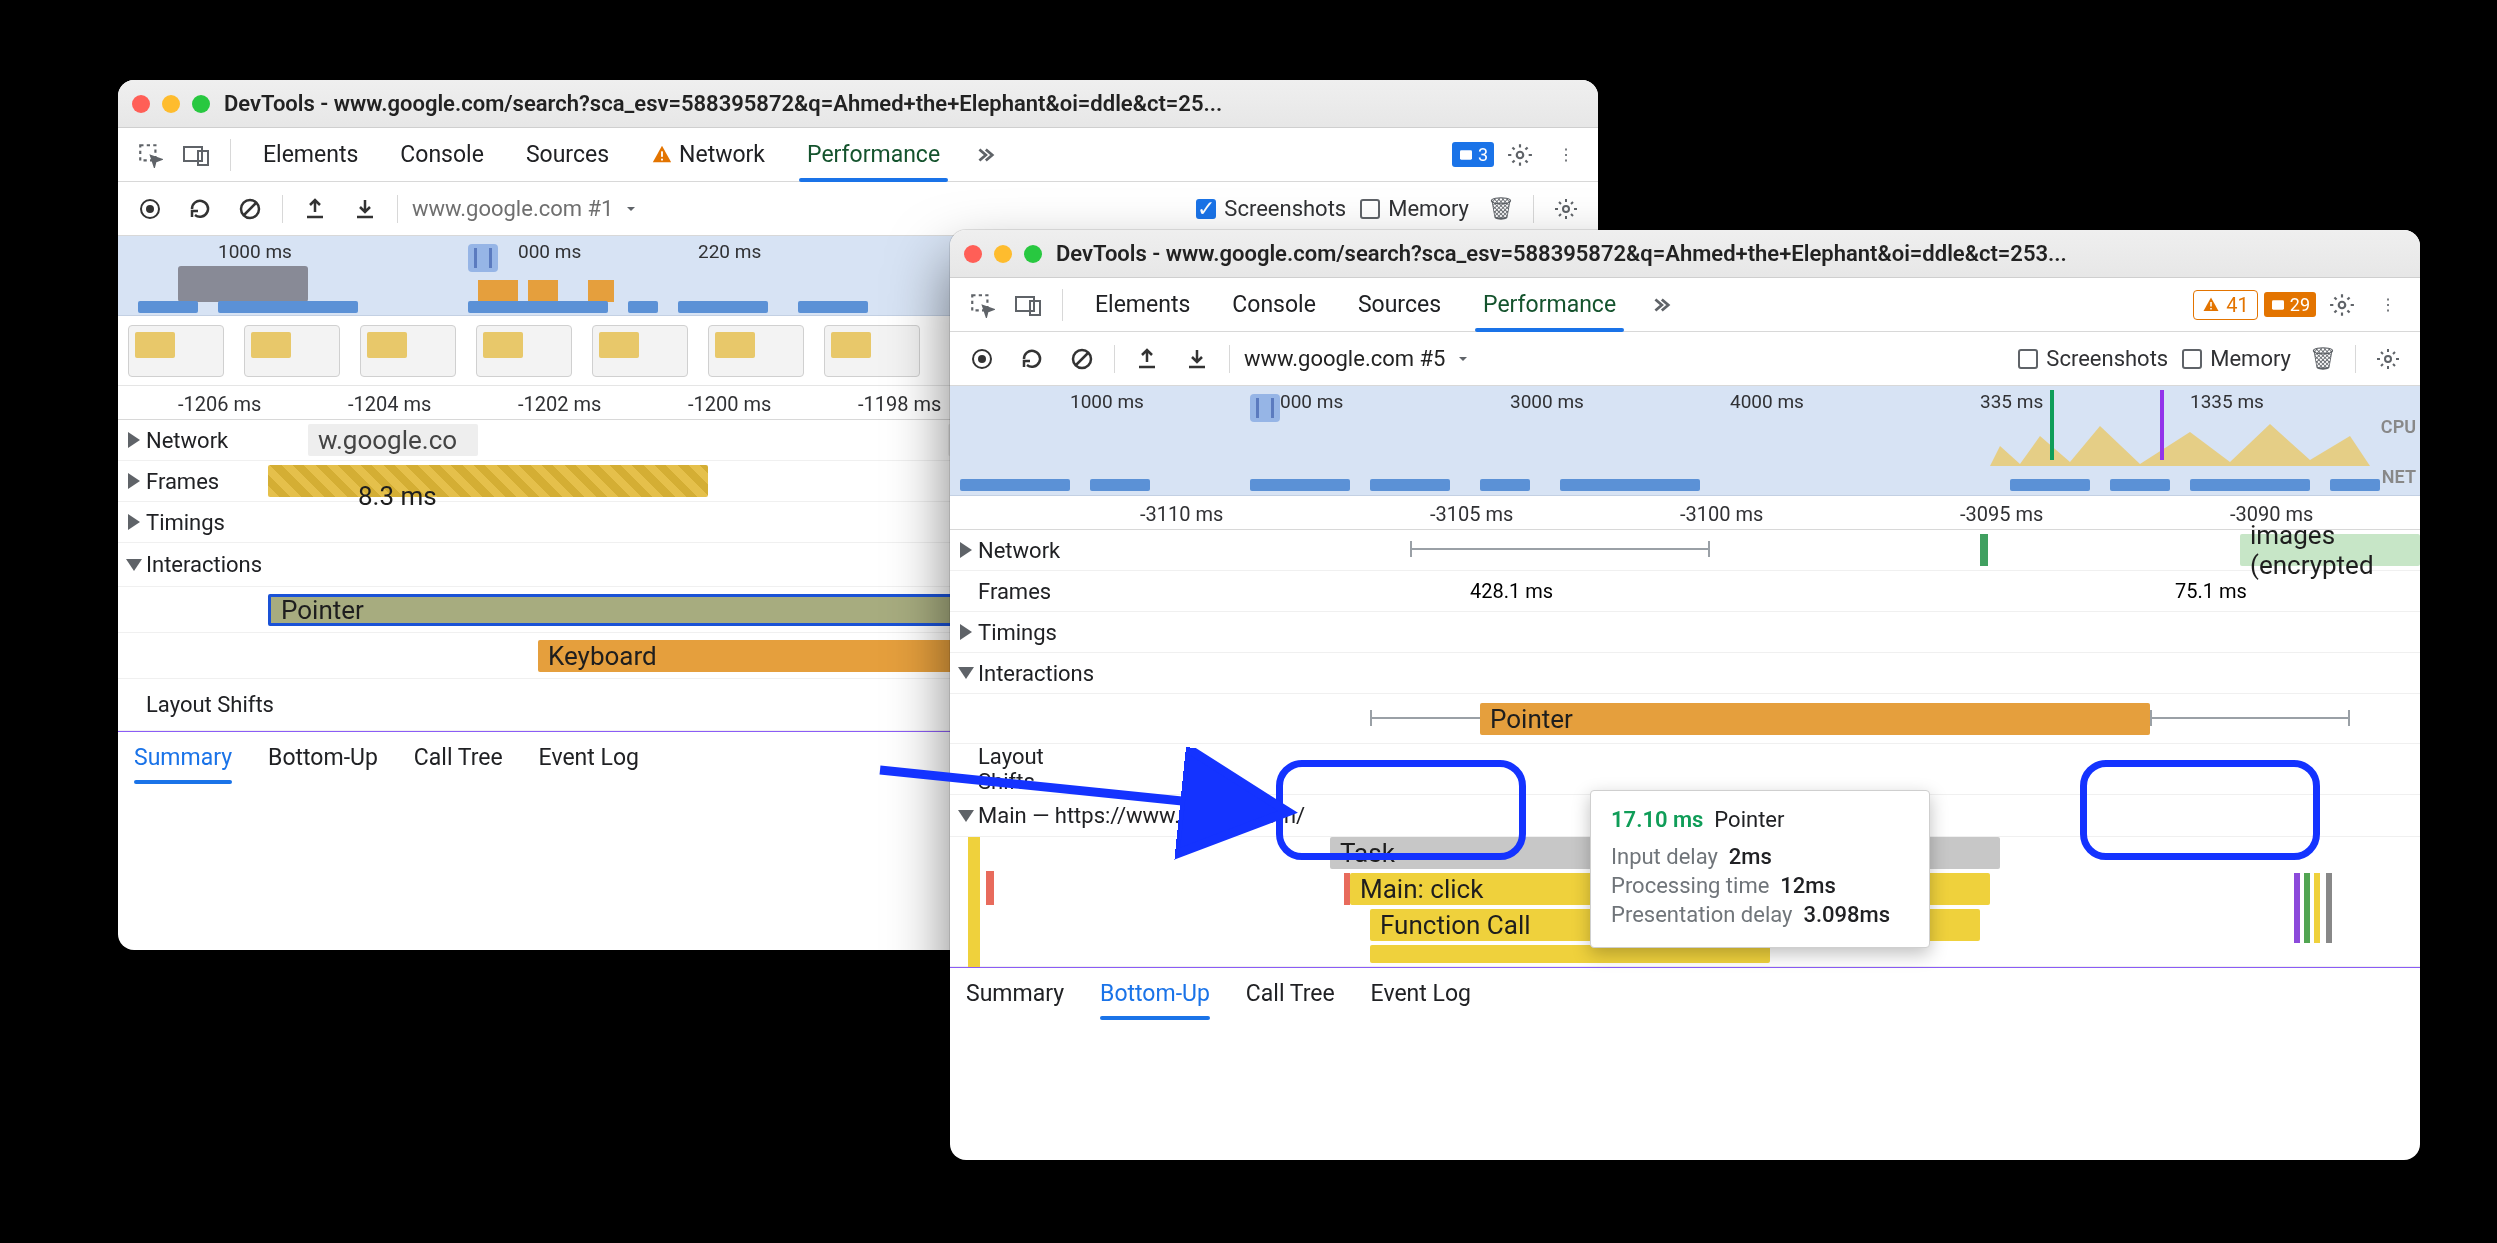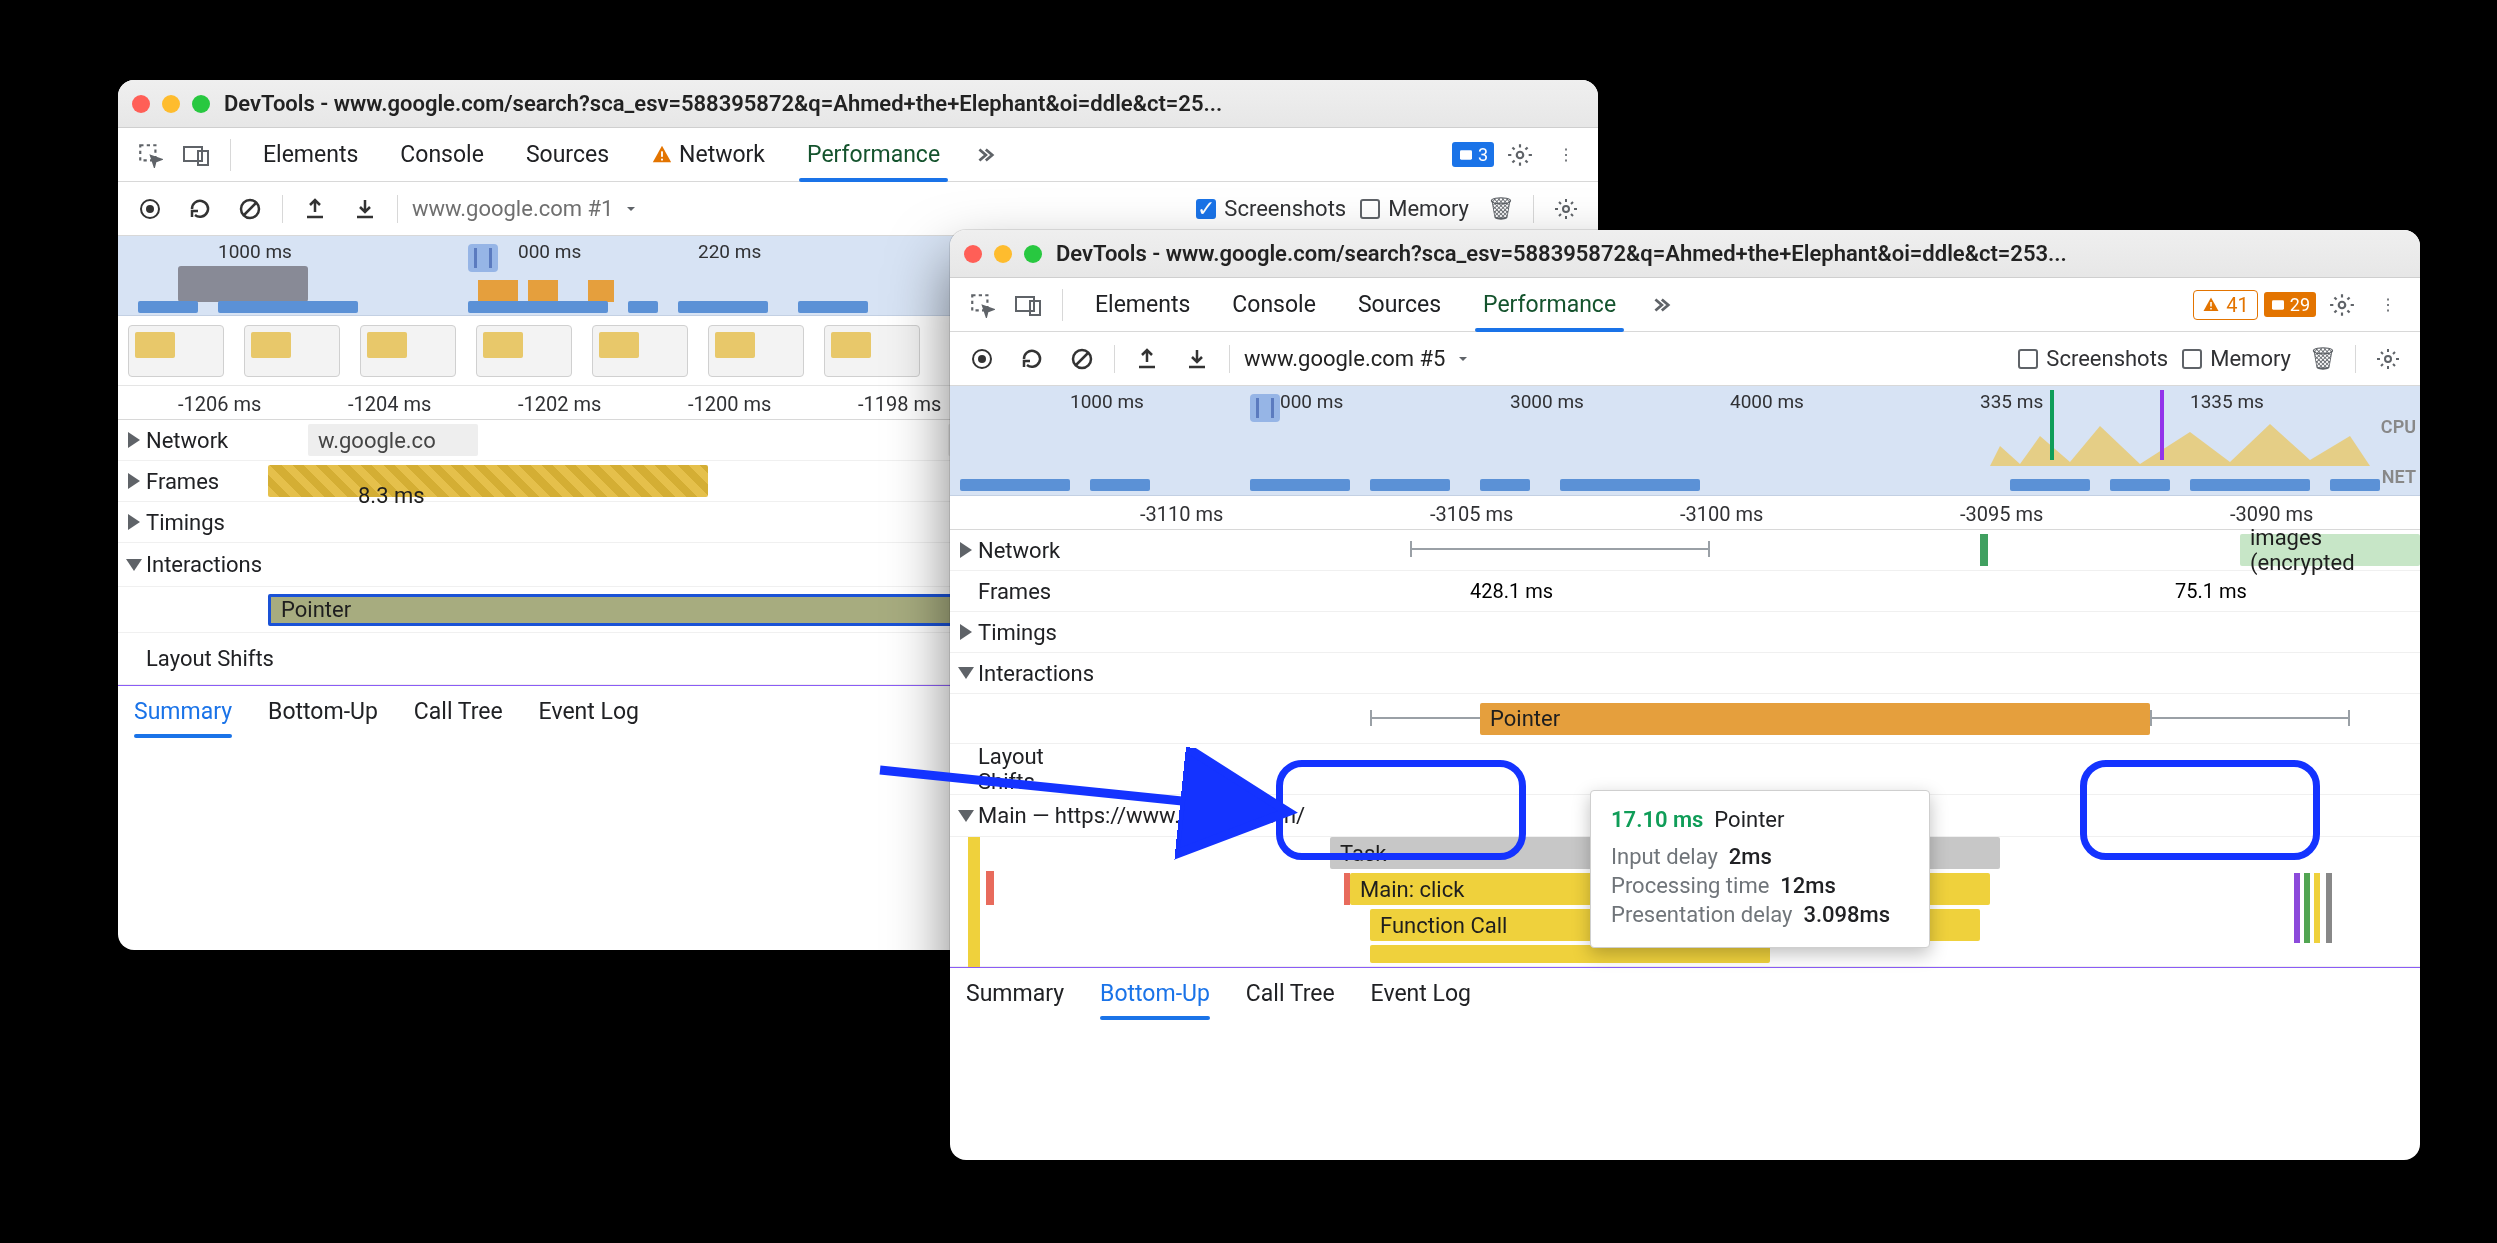--- a/index.html
+++ b/index.html
@@ -49,21 +49,21 @@
   .ruler { height:34px; position:relative; border-bottom:1px solid #d8d8d8; font-size:20px; color:#303134; background:#fff;}
   .ruler span{position:absolute;top:6px;}
 
   .tracks { background:#fff; }
   .trk-row { display:flex; align-items:center; min-height:40px; border-bottom:1px solid #f0f0f0; }
   .trk-head { width:190px; flex:none; display:flex; align-items:center; gap:6px; padding:0 6px 0 10px; font-size:22px; color:#202124; }
   .trk-head .tri{width:0;height:0;border-style:solid;border-width:8px 0 8px 12px;border-color:transparent transparent transparent #5f6368;}
   .trk-head .tri.exp{transform:rotate(90deg);}
   .trk-area { flex:1; position:relative; height:100%; min-height:40px; }
 
-  .bar { position:absolute; height:32px; top:4px; border-radius:2px; display:flex; align-items:center; padding:0 10px; font-size:22px; color:#1e1e1e; }
+  .bar { position:absolute; height:32px; top:4px; border-radius:2px; display:flex; align-items:center; padding:0 10px; font-size:26px; color:#1e1e1e; }
   .bar.yellow{background:#e5c04b;}
   .bar.orange{background:#e59f3d;}
   .bar.olive{background:#a7ac7f; border:3px solid #1a52d6;}
   .bar.lblue{background:#bdd6f5;}
   .bar.lgreen{background:#c7e6c7;}
   .bar.gray{background:#c7c7c7;}
   .bar.ygold{background:#efd13c;}
 
   .subtrk{padding-left:34px;}
 
@@ -283,20 +283,28 @@
       <div class="trk-area"></div>
     </div>
     <div class="trk-row" style="min-height:46px;">
       <div class="trk-head subtrk"></div>
       <div class="trk-area">
         <div class="bar olive" style="left:-40px;width:760px;">
               <span>Pointer</span>
             </div>
       </div>
     </div>
+    <div class="trk-row" style="min-height:46px;">
+      <div class="trk-head subtrk"></div>
+      <div class="trk-area">
+        <div class="bar orange" style="left:230px;width:590px;">
+              <span>Keyboard</span>
+            </div>
+      </div>
+    </div>
     <div class="trk-row" style="min-height:52px;">
       <div class="trk-head">
             <span style="margin-left:18px;">Layout Shifts</span>
           </div>
       <div class="trk-area"></div>
     </div>
   </div>
 
   <div class="bot-tabs">
     <div class="t active">Summary</div>

